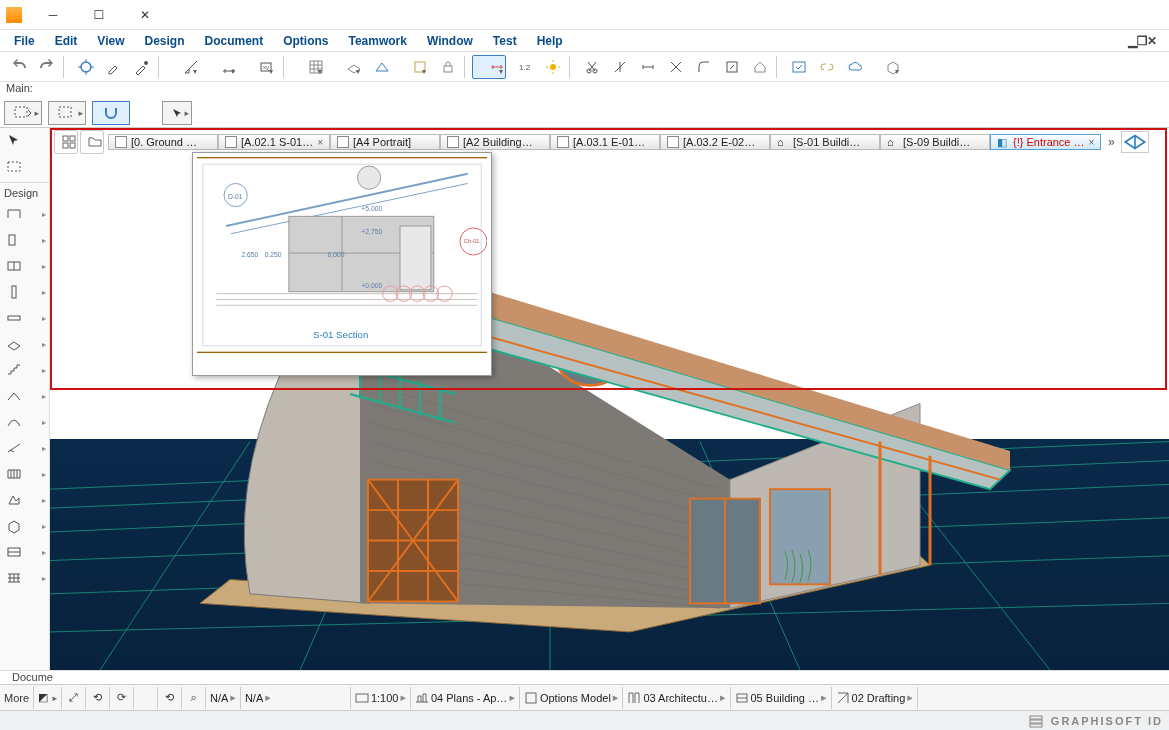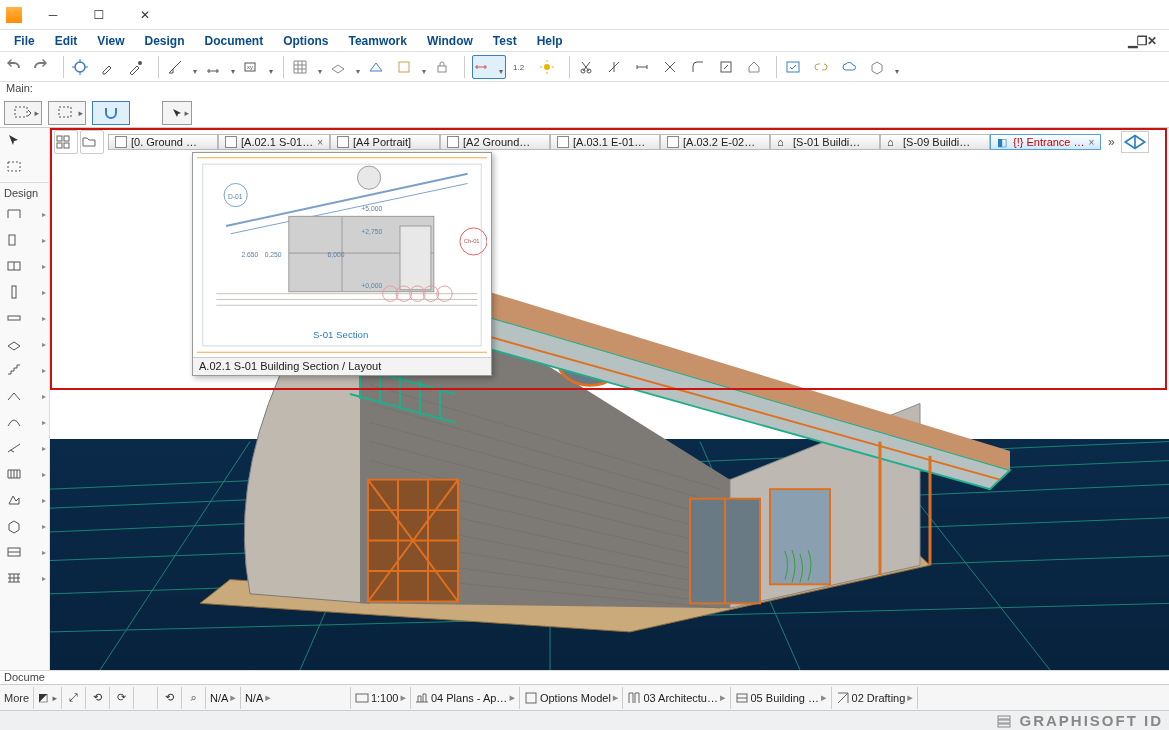--- a/index.html
+++ b/index.html
@@ -8,21 +8,21 @@
   .titlebar .appicon { width: 16px; height: 16px; background: linear-gradient(#ffb347,#ff8c00); margin-right: 8px; }
   .titlebar .title { flex: 1; font-size: 12px; }
   .titlebar .winbtns { display: flex; }
   .titlebar .winbtns div { width: 46px; height: 30px; display:flex;align-items:center;justify-content:center; font-size: 12px; color:#333; }
 
   .menubar { height: 22px; display:flex; align-items:center; padding: 0 4px; gap: 0; color:#0a4c8a; border-bottom: 1px solid #e0e0e0; }
   .menubar span { padding: 2px 10px; font-size: 12px; font-weight: bold; }
   .menubar .sub { margin-left:auto; color:#444; letter-spacing:-2px; }
 
   .toolbar1 { height: 30px; display:flex; align-items:center; padding: 2px 4px; gap:4px; border-bottom:1px solid #e0e0e0; }
-  .ticon { width: 24px; height: 24px; border:1px solid transparent; border-radius:2px; display:flex;align-items:center;justify-content:flex-start;color:#555; }
+  .ticon { width: 24px; height: 24px; border:1px solid transparent; border-radius:2px; display:flex;align-items:center;justify-content:flex-end;color:#555; }
   .ticon svg { width:16px;height:16px; }
   .ticon.drop { width: 34px; position:relative; }
   .ticon.drop:after { content:"▾"; font-size:8px; position:absolute; right:2px; bottom:2px; color:#666; }
   .tsep { width:1px; height:22px; background:#ccc; margin:0 3px; }
 
   .mainlabel { height:16px; font-size:11px; padding:0 6px; color:#444; }
   .toolbar2 { height:30px; display:flex; align-items:center; padding:2px 4px; gap:6px; border-bottom:1px solid #ccc; }
   .tbtn { border:1px solid #999; background:#f4f4f4; height:24px; min-width:38px; display:flex;align-items:center;justify-content:center; position:relative; color:#444;}
   .tbtn.active { border:1px solid #3a7fc4; background:#dff0fc; }
   .tbtn.drop:after{ content:"▸"; font-size:9px; position:absolute; right:2px; color:#666; }
@@ -44,36 +44,36 @@
   .tab .tabicon { width:12px;height:12px; background:#999; flex-shrink:0; }
   .tab .x { font-size:10px; color:#666; margin-left:auto; }
   .tab.active { background:linear-gradient(#fff,#cfe8fb); border-color:#5a9fd6; color:#0a4c8a; }
   .tab.mod { color:#c00; }
   .tabstrip .overflow { width:20px; text-align:center; color:#555; }
   .tabstrip .rightbtn { width:28px;height:22px;border:1px solid #ccc;display:flex;align-items:center;justify-content:center;color:#2a7fbf; margin-right:4px;}
 
   .redbox { position:absolute; left:0; right:2px; top:0px; height:262px; border:2px solid #c11; pointer-events:none; }
 
   .preview-card { position:absolute; left:142px; top:24px; width:300px; height:224px; background:#fff; border:1px solid #999; box-shadow:2px 2px 6px rgba(0,0,0,.3);}
-  .preview-card .thumb { position:absolute; inset:4px 4px 22px 4px; background:#fdba74; }
+  .preview-card .thumb { position:absolute; inset:4px 4px 22px 4px; background:#a16207; }
   .preview-card .caption { position:absolute; left:0;right:0;bottom:0;height:18px; background:#f3f3f3;border-top:1px solid #ccc;font-size:11px; padding:2px 6px; }
   
   .thumb svg { width:100%; height:100%; }
 
   .viewport3d { position:absolute; left:0; top:28px; right:0; bottom:0; background:linear-gradient(#fff 0%, #fff 55%, #0a2a4a 55%, #07223c 100%); overflow:hidden;}
   .viewport3d svg { position:absolute; left:0; top:0; width:100%; height:100%; }
 
-  .docume-label { height:14px; font-size:11px; padding:0 4px; color:#444; border-top:1px solid #ddd;}
+  .docume-label { height:14px; font-size:11px; padding:0 12px; color:#444; border-top:1px solid #ddd;}
   .bottombar { height:26px; display:flex; align-items:center; border-top:1px solid #ccc; background:#f6f6f6; font-size:11px;}
   .bottombar .bbtn { height:22px; min-width:24px; padding:6px 4px; display:flex;align-items:center;justify-content:center; border-right:1px solid #ccc; color:#333;}
   .bottombar .bbtn.drop:after{content:" ▸"; font-size:9px; color:#666; margin-left:4px;}
   .bottombar .seg { display:flex; align-items:center; gap:2px; padding:0 4px; border-right:1px solid #ccc; height:22px;}
   .bottombar .seg svg{width:14px;height:14px;}
   .statusbar { height:20px; background:#eef0f2; border-top:1px solid #ccc; display:flex; align-items:center; font-size:11px; padding:0 6px;}
-  .statusbar .right { margin-left:auto; display:flex; align-items:center; gap:8px; color:#666; letter-spacing:1px; font-size:15px;}
+  .statusbar .right { margin-left:auto; display:flex; align-items:center; gap:8px; color:#666; letter-spacing:1px; font-size:11px;}
   .statusbar .right svg{width:14px;height:14px;}
 
   .orange-dash { position:absolute; left:556px; top:32px; width:40px; border-top:2px dashed #f08030; }
 </style>
 </head>
 <body>
 
 <div class="titlebar">
   <div class="appicon"></div>
   <div class="winbtns">
@@ -405,21 +405,21 @@
           <span class="tabicon" style="background:#fff;border:1px solid #888"></span>
           <span>[A.02.1 S-01…</span>
           <span class="x">×</span>
         </div>
       <div class="tab">
           <span class="tabicon" style="background:#fff;border:1px solid #888"></span>
           <span>[A4 Portrait]</span>
         </div>
       <div class="tab">
           <span class="tabicon" style="background:#fff;border:1px solid #888"></span>
-          <span>[A2 Ground…</span>
+          <span>[A2 Building…</span>
         </div>
       <div class="tab">
           <span class="tabicon" style="background:#fff;border:1px solid #888"></span>
           <span>[A.03.1 E-01…</span>
         </div>
       <div class="tab">
           <span class="tabicon" style="background:#fff;border:1px solid #888"></span>
           <span>[A.03.2 E-02…</span>
         </div>
       <div class="tab">
@@ -572,21 +572,20 @@
             <text x="70" y="102">0.250</text>
             <text x="135" y="102">6,000</text>
             <text x="170" y="54">+5,000</text>
             <text x="170" y="78">+2,750</text>
             <text x="170" y="134">+0,000</text>
           </g>
 
           <text x="120" y="186" font-size="10" fill="#2a7fbf">S-01 Section</text>
         </svg>
       </div>
-      <div class="caption">A.02.1 S-01 Building Section / Layout</div>
     </div>
 
   </div>
 </div>
 
 <div class="docume-label">Docume</div>
 
 <div class="bottombar">
   <div class="bbtn">More</div>
   <div class="bbtn drop">◩</div>

